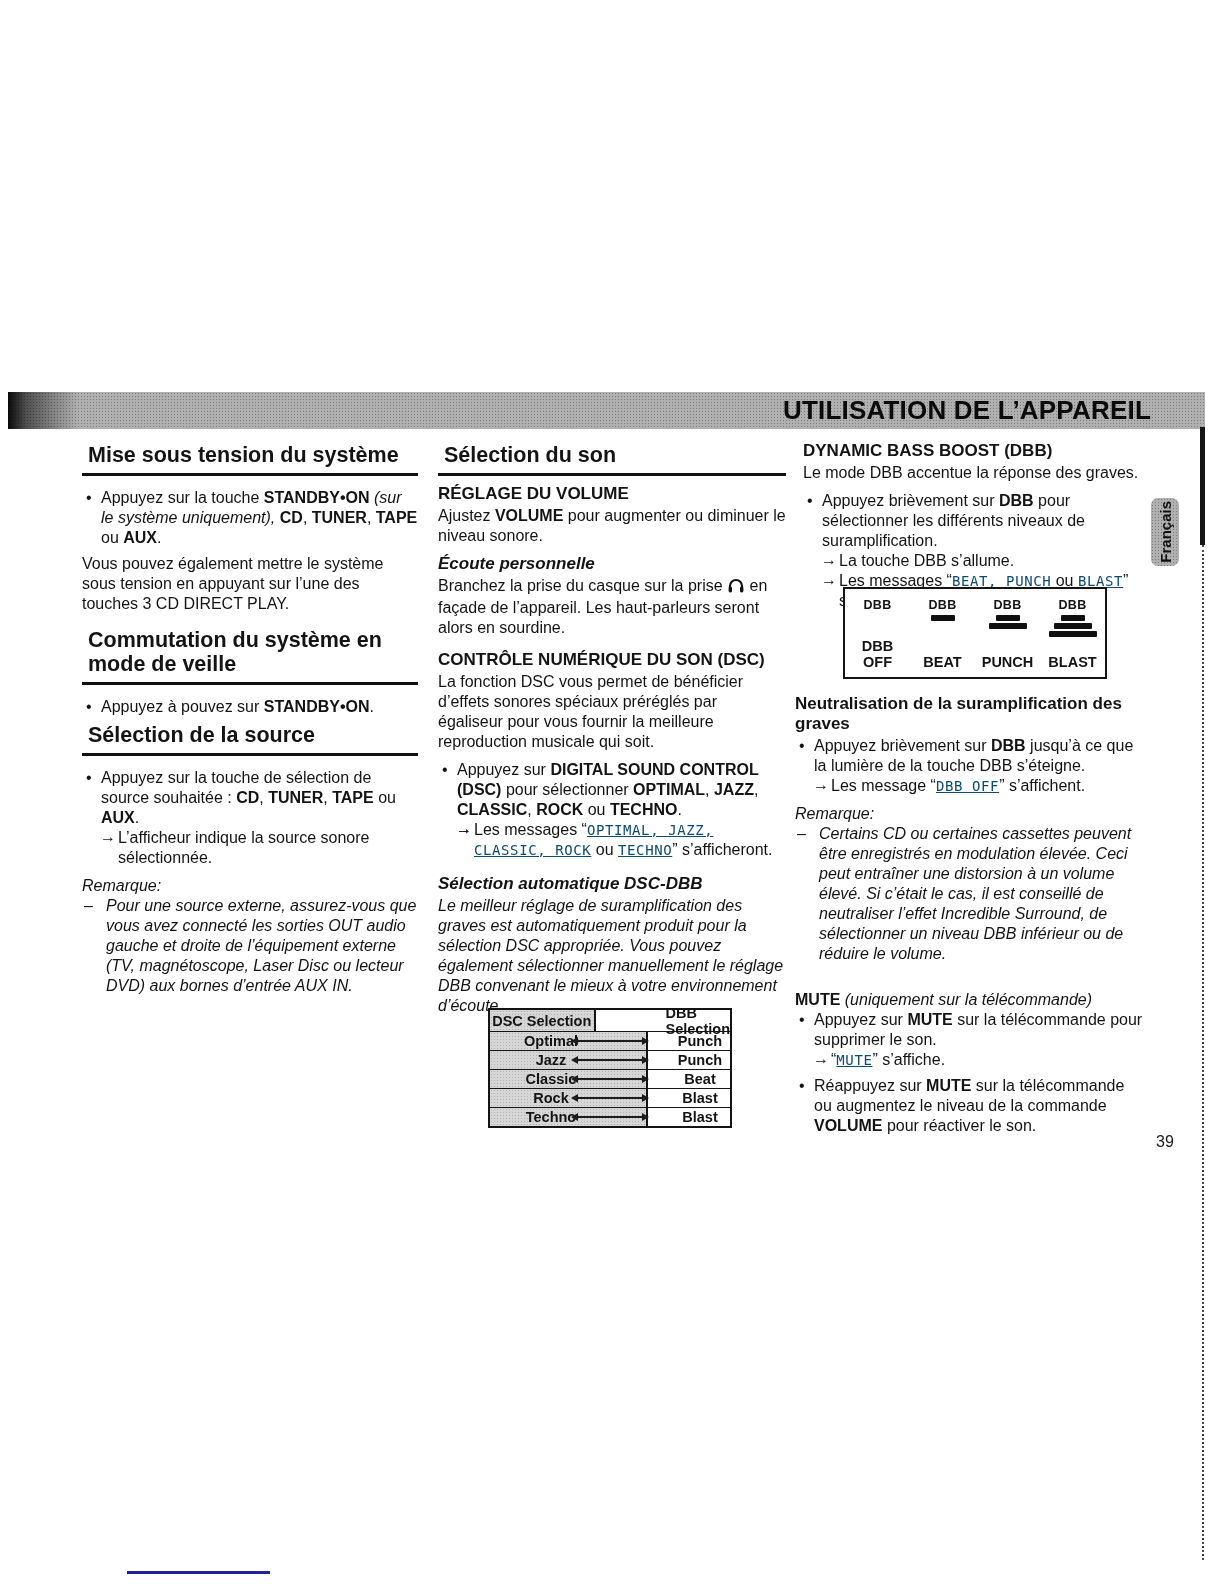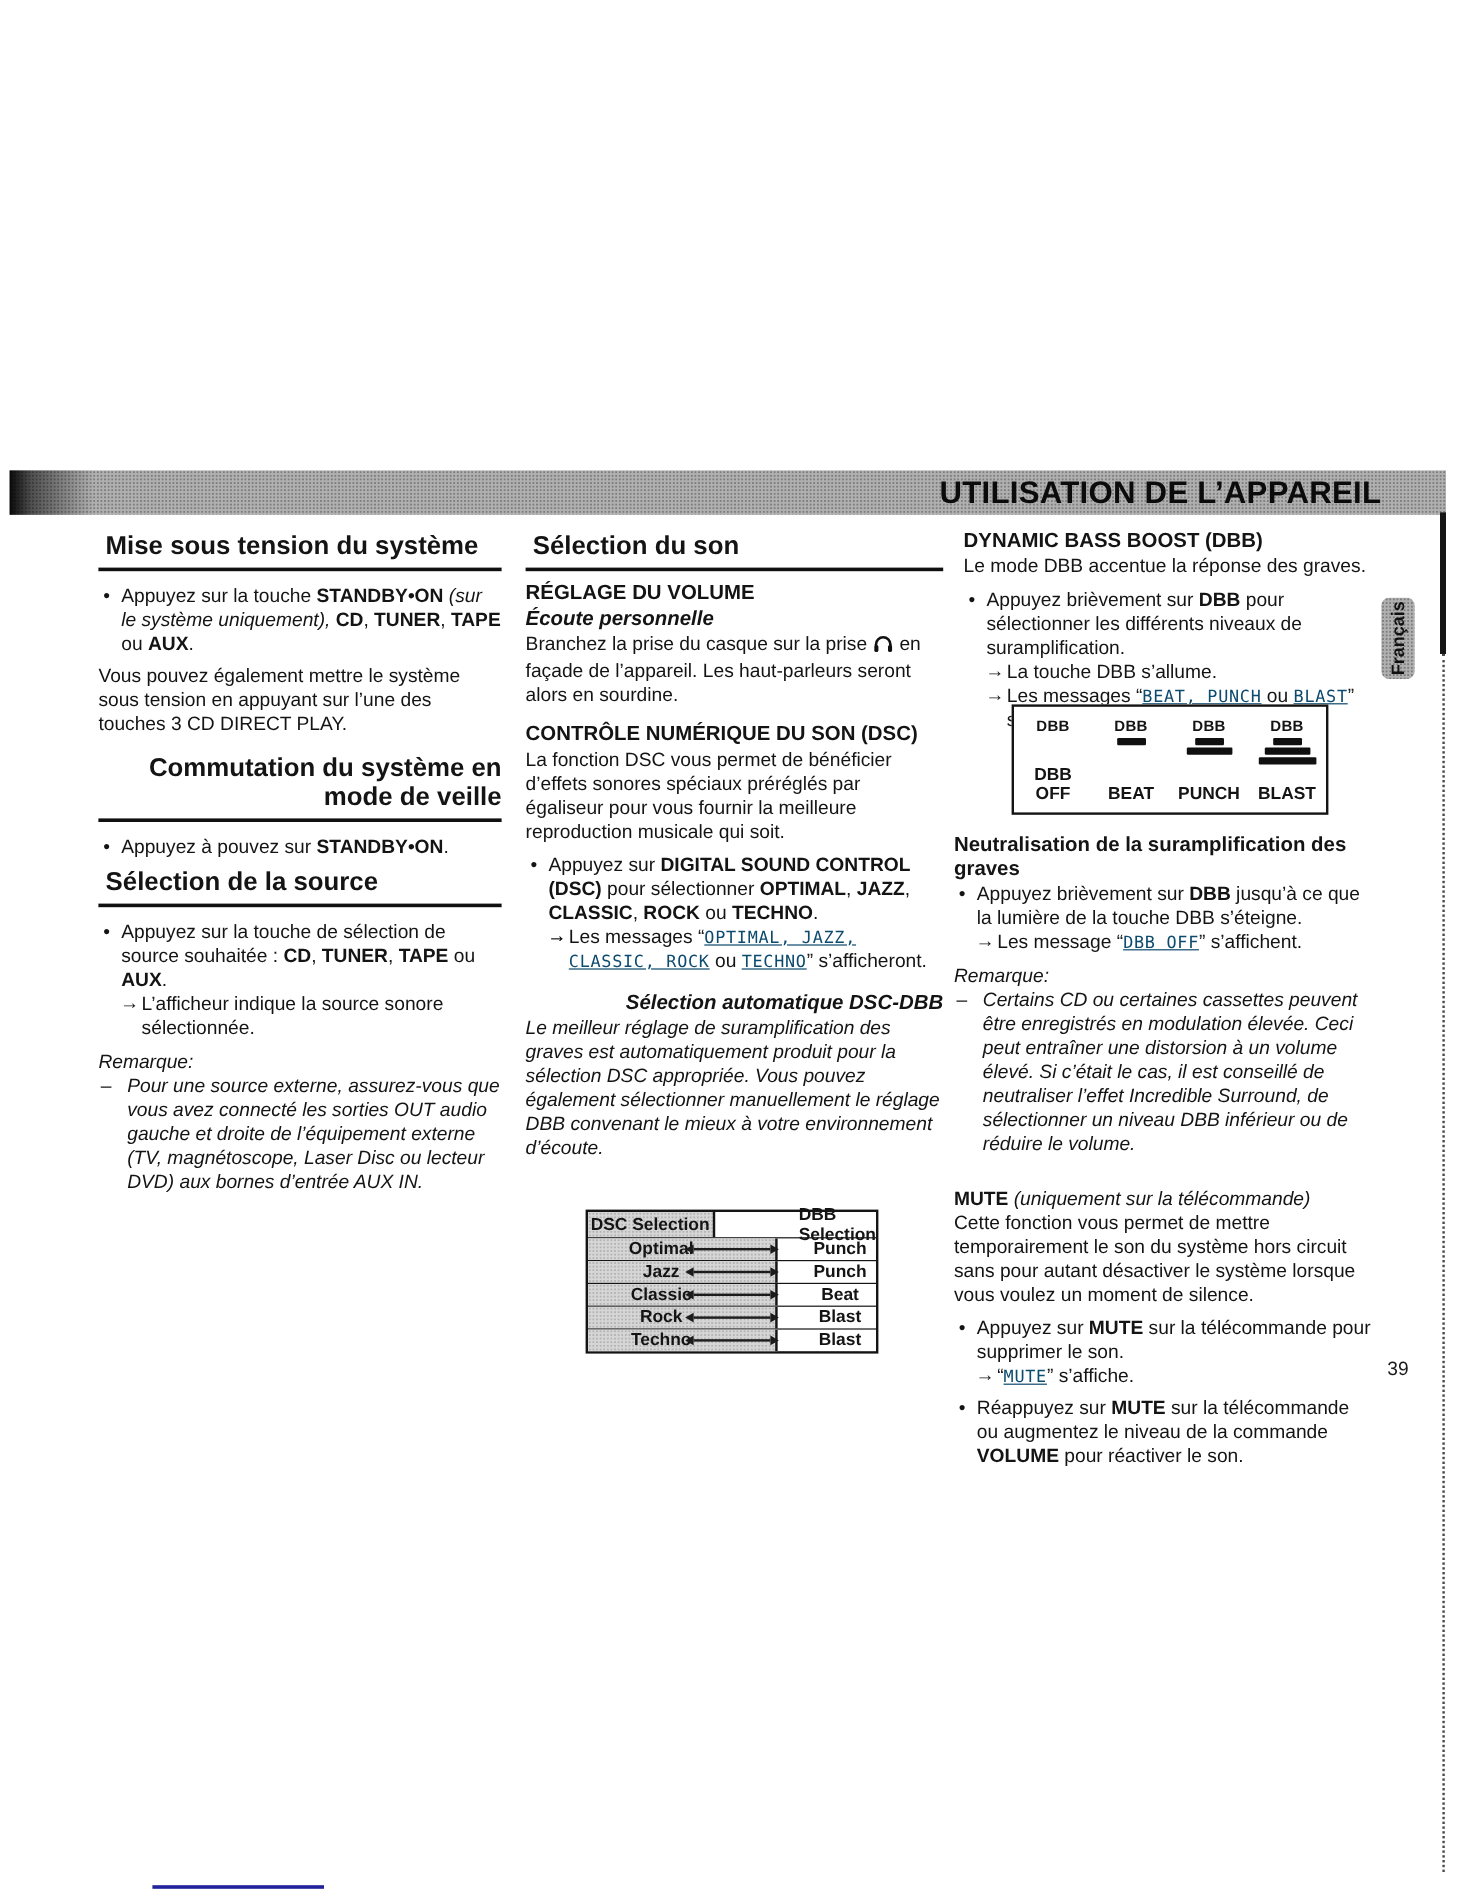--- a/index.html
+++ b/index.html
@@ -26,21 +26,21 @@
   .edge-thick { position:absolute; left:1200px; top:427px; width:5px; height:118px; background:#151515; }
   .edge-dots { position:absolute; left:1202px; top:545px; height:1015px; width:0; border-left:2px dotted #4a4a4a; }
   .blue-line { position:absolute; left:127px; top:1571px; width:143px; height:3px; background:#22229a; }
   .page-num { position:absolute; left:1156px; top:1133px; font-size:16px; color:#1a1a1a; }
   
   .col { position:absolute; font-size:16px; line-height:20px; }
   .sec-h { font-size:21.5px; line-height:24px; font-weight:bold; margin:0 0 12px 0;
     padding:0 0 6px 6px; border-bottom:3.5px solid #101010; }
   .sub-h { font-size:17px; line-height:20px; font-weight:bold; margin:0 0 2px 0; }
   .sub-h.it { font-style:italic; }
-  .mt14 { margin-top:14px;text-align:right; } .mt16 { } .mt8 { margin-top:8px; } .mt26 { margin-top:26px; }
+  .mt14 { margin-top:14px; } .mt16 { } .mt8 { margin-top:8px; } .mt26 { margin-top:26px; }
   .p { margin:0 0 12px 0; }
   .p.tight { margin-bottom:8px; }
   .it { font-style:italic; }
   .li { position:relative; padding-left:19px; margin:0 0 6px 0; }
   .li > .marker { position:absolute; left:4px; top:0; }
   .sub { position:relative; padding-left:17px; }
   .sub > .marker { position:absolute; left:-1px; top:-1px; }
   .rem-item { position:relative; padding-left:24px; font-style:italic; }
   .rem-item > .marker { position:absolute; left:2px; top:0; font-style:normal; }
   .lcd { font-family:"DejaVu Sans Mono", monospace; font-size:14px; letter-spacing:0.6px; color:#0c4a6e;text-decoration:underline; }
@@ -119,20 +119,23 @@
     <div class="rem-item">
       <span class="marker">–</span>
       <span>Pour une source externe, assurez-vous que vous avez connecté les sorties OUT audio gauche et droite de l’équipement externe (TV, magnétoscope, Laser Disc ou lecteur DVD) aux bornes d’entrée AUX IN.</span>
     </div>
   </div>
 
   <div class="col" style="left:438px;top:443px;width:348px;">
     <div class="sec-h" style="margin-bottom:8px;">Sélection du son</div>
 
     <div class="sub-h">RÉGLAGE DU VOLUME</div>
+    <div class="p tight">
+      <span>Ajustez </span><b>VOLUME</b><span> pour augmenter ou diminuer le niveau sonore.</span>
+    </div>
 
     <div class="sub-h it">Écoute personnelle</div>
     <div class="p">
       <span>Branchez la prise du casque sur la prise </span><span class="hp-icon"><svg width="18" height="15" viewBox="0 0 18 15">
             <path d="M3 10 V8 a6 6 0 0 1 12 0 V10" fill="none" stroke="#111" stroke-width="2.2"></path>
             <rect x="1.6" y="8.4" width="3.4" height="6" rx="1.6" fill="#111"></rect>
             <rect x="13" y="8.4" width="3.4" height="6" rx="1.6" fill="#111"></rect>
           </svg></span><span> en façade de l’appareil. Les haut-parleurs seront alors en sourdine.</span>
     </div>
 
@@ -249,21 +252,20 @@
 
     <div class="it mt8">Remarque:</div>
     <div class="rem-item">
       <span class="marker">–</span>
       <span>Certains CD ou certaines cassettes peuvent être enregistrés en modulation élevée. Ceci peut entraîner une distorsion à un volume élevé. Si c’était le cas, il est conseillé de neutraliser l’effet Incredible Surround, de sélectionner un niveau DBB inférieur ou de réduire le volume.</span>
     </div>
 
     <div class="mt26">
       <b>MUTE</b><span class="it"> (uniquement sur la télécommande)</span>
     </div>
-    <div class="p tight">Cette fonction vous permet de mettre temporairement le son du système hors circuit sans pour autant désactiver le système lorsque vous voulez un moment de silence.</div>
 
     <div class="li">
       <span class="marker">•</span>
       <span>Appuyez sur </span><b>MUTE</b><span> sur la télécommande pour supprimer le son.</span>
       <div class="sub">
         <span class="marker">→</span>
         <span>“</span><span class="lcd">MUTE</span><span>” s’affiche.</span>
       </div>
     </div>
 

